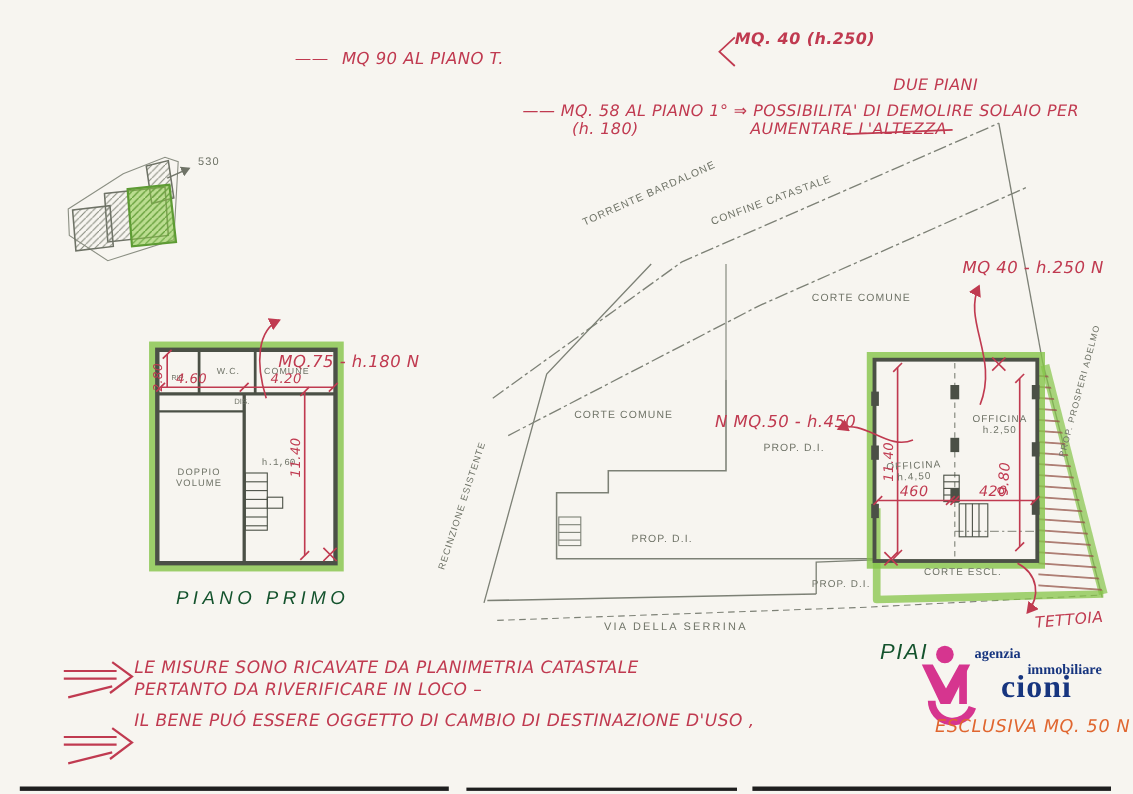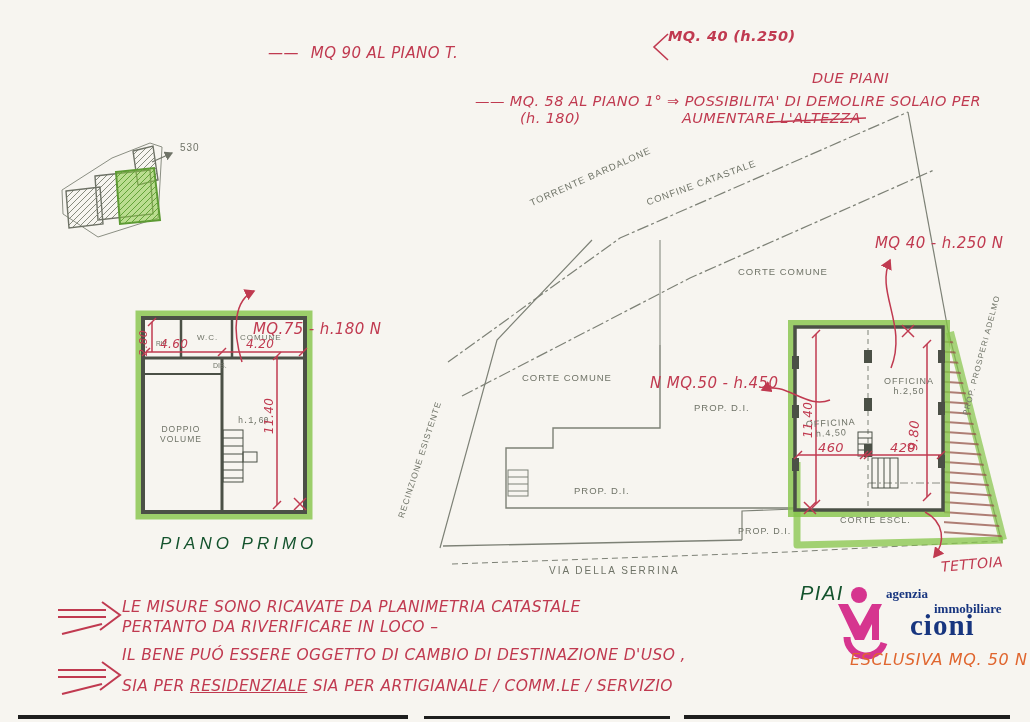--- a/index.html
+++ b/index.html
@@ -239,22 +239,19 @@
   <div class="abs red" style="left:650px;top:374px;font-size:15px;">N MQ.50 - h.450</div>
   <div class="abs red" style="left:941px;top:556px;font-size:14px;transform:rotate(-5deg);">TETTOIA</div>
   <div class="abs red" style="left:801px;top:438px;font-size:12px;transform:rotate(-90deg);transform-origin:0 0;">11.40</div>
   <div class="abs red" style="left:905px;top:450px;font-size:13px;transform:rotate(-86deg);transform-origin:0 0;">9.80</div>
   <div class="abs red" style="left:818px;top:440px;font-size:13px;">460</div>
   <div class="abs red" style="left:890px;top:440px;font-size:13px;">420</div>
 
   <div class="abs red" style="left:122px;top:598px;font-size:15.5px;">LE MISURE SONO RICAVATE DA PLANIMETRIA CATASTALE</div>
   <div class="abs red" style="left:122px;top:618px;font-size:15.5px;">PERTANTO DA RIVERIFICARE IN LOCO –</div>
   <div class="abs red" style="left:122px;top:646px;font-size:15.5px;">IL BENE PUÓ ESSERE OGGETTO DI CAMBIO DI DESTINAZIONE D'USO ,</div>
-  <div class="abs red" style="left:122px;top:677px;font-size:15.5px;">
-    <span>SIA PER </span><span class="u">RESIDENZIALE</span><span> SIA PER ARTIGIANALE / COMM.LE / SERVIZIO</span>
-  </div>
 
   <div class="abs logo-small" style="left:886px;top:586px;font-size:13px;">agenzia</div>
   <div class="abs logo-small" style="left:886px;top:601px;font-size:13px;margin-left:48px;">immobiliare</div>
   <div class="abs logo-big" style="left:898px;top:609px;font-size:29px;letter-spacing:1px;margin-left:12px;">cioni</div>
   <div class="abs orange" style="left:850px;top:650px;font-size:16px;">ESCLUSIVA MQ. 50 N</div>
 
 </div>
 
 </body></html>

